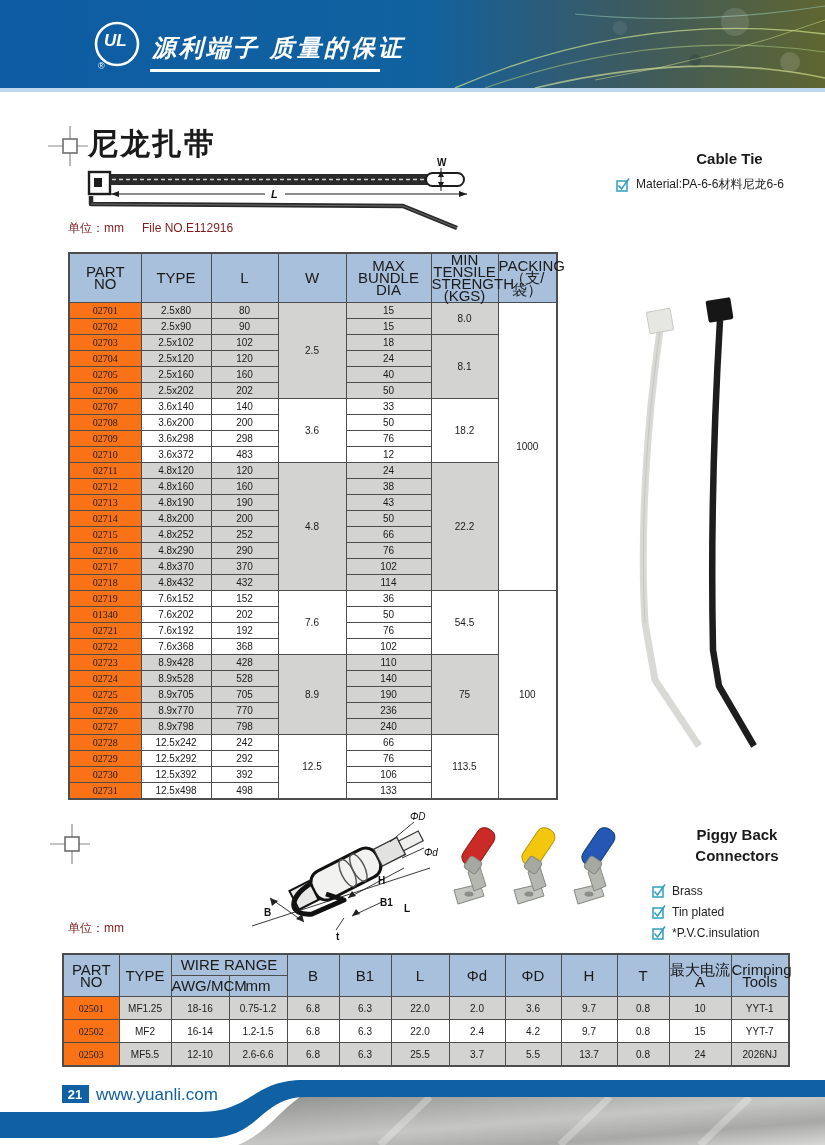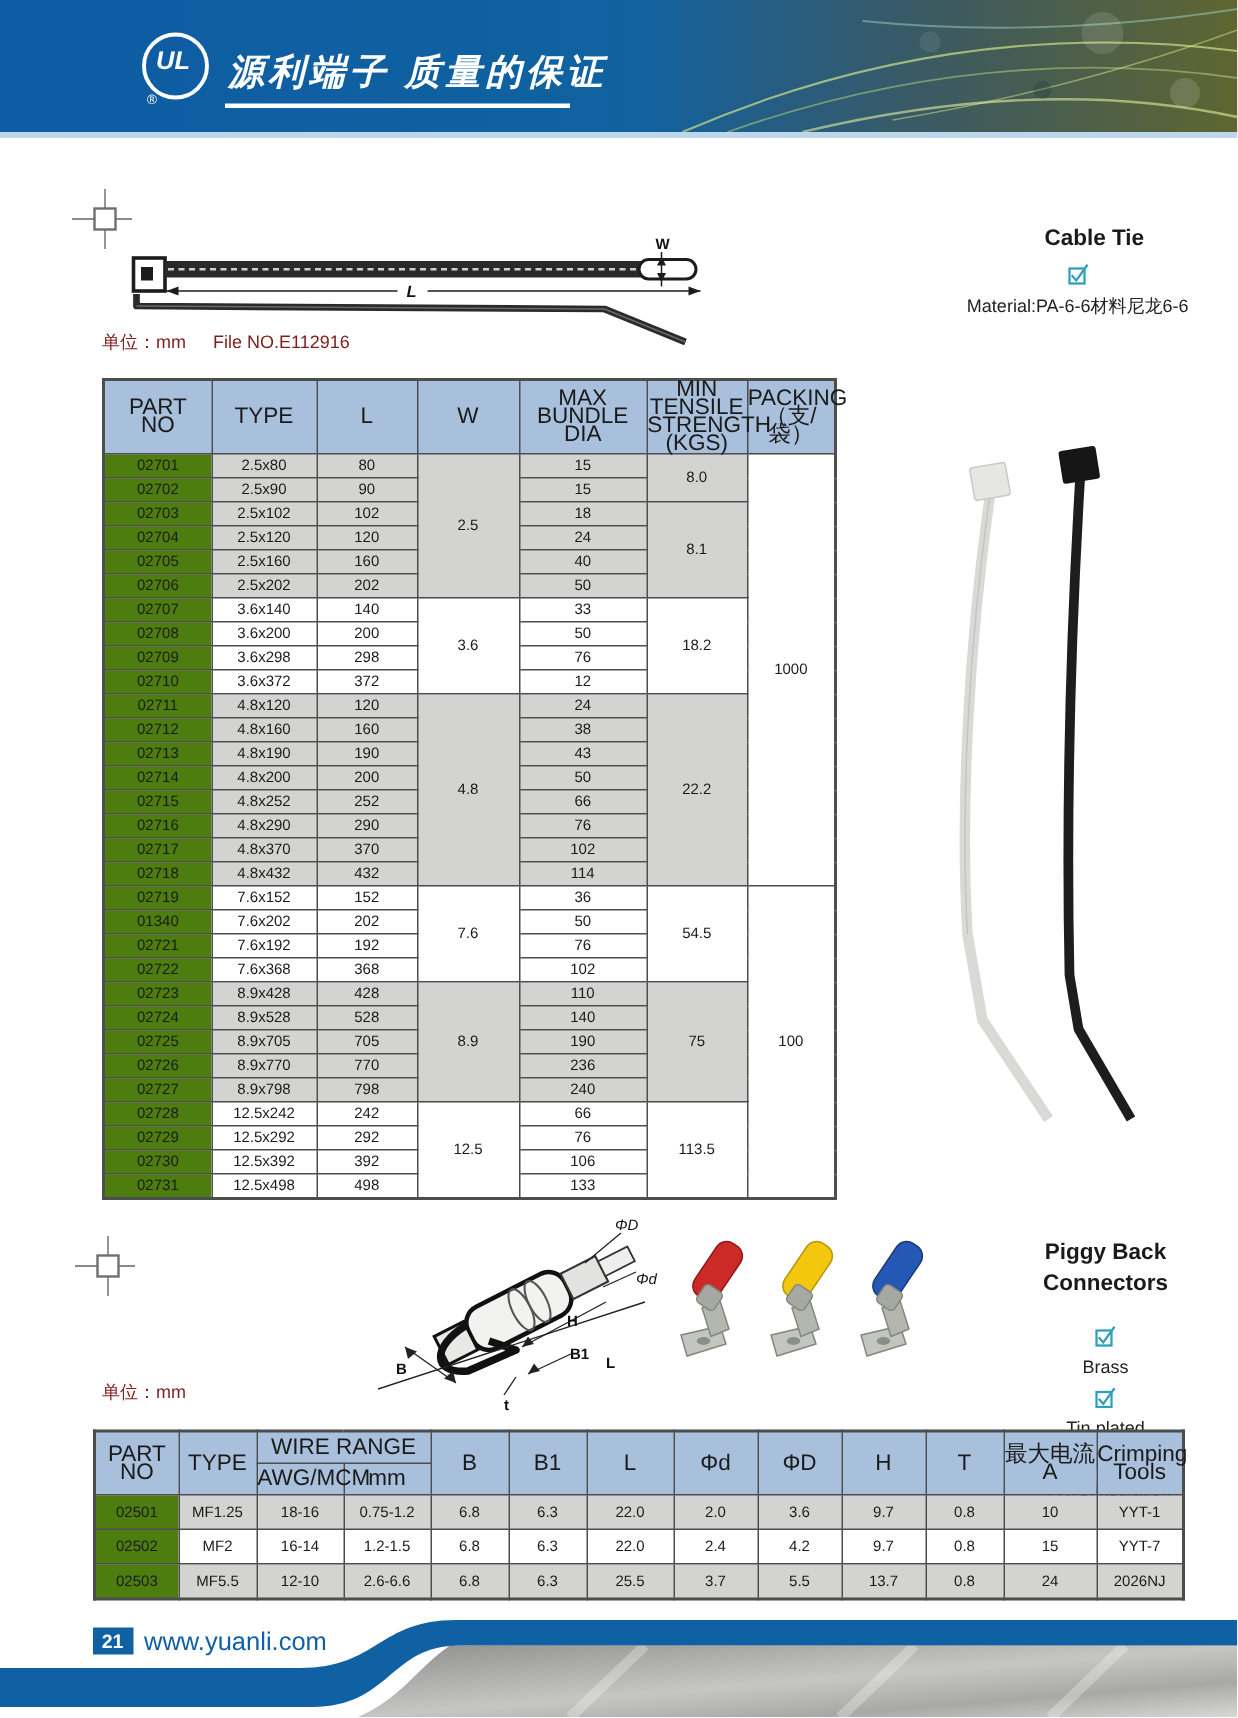--- a/index.html
+++ b/index.html
@@ -20,28 +20,28 @@
   .crosshair{position:absolute;}
   .sec1-title{position:absolute;left:88px;top:124px;font-size:30px;font-weight:bold;letter-spacing:2px;}
   .sec2-title{position:absolute;left:90px;top:816px;font-size:28px;font-weight:bold;line-height:36px;letter-spacing:1px;}
 
   .units-line{position:absolute;font-size:12px;color:#7f1d1d;}
   .units-line .gap{display:inline-block;width:18px;}
 
   
   .feat-block{position:absolute;font-size:12px;}
   .feat-title{font-size:15px;font-weight:bold;line-height:21px;margin-bottom:6px;text-align:center;}
-  .feat-item{display:flex;align-items:center;gap:6px;margin-top:7px;color:#222;flex-direction:column;}
+  .feat-item{display:flex;align-items:center;gap:6px;margin-top:7px;color:#222;}
 
   
   table.ctab{border-collapse:collapse;table-layout:fixed;border:2px solid #4d4d4d;}
   table.ctab th,table.ctab td{border:1px solid #4d4d4d;text-align:center;vertical-align:middle;
       padding:0;font-weight:normal;}
   table.ctab th{background:#a9c0dc;font-size:15px;line-height:12px;white-space:pre-line;color:#1a1a1a;}
-  td.part{background:#4d7c0f;}
+  td.part{background:#f97316;font-family:Liberation Serif, serif;}
   td.shade{background:#d3d3d1;}
   td.plain{background:#ffffff;}
   .t1{position:absolute;left:68px;top:252px;width:488px;}
   .t1 th{height:41px;}
   .t1 td{height:15px;font-size:10px;}
   .t2{position:absolute;left:62px;top:953px;width:726px;}
   .t2 th{height:20px;}
   .t2 td{height:22px;font-size:10px;}
 
   
@@ -84,20 +84,21 @@
     <div class="slogan">源利端子  质量的保证</div>
     <div class="slogan-underline"></div>
   </div>
   <div class="header-strip"></div>
 
   <svg class="crosshair" style="left:48px;top:126px;" width="40" height="40" viewBox="0 0 40 40">
     <line x1="0" y1="20" x2="40" y2="20" stroke="#8a8a8a" stroke-width="1.2"></line>
     <line x1="22" y1="0" x2="22" y2="40" stroke="#8a8a8a" stroke-width="1.2"></line>
     <rect x="15" y="13" width="14" height="14" fill="#ffffff" stroke="#6f6f6f" stroke-width="1.6"></rect>
   </svg>
+  <div class="sec1-title">尼龙扎带</div>
 
   <svg style="position:absolute;left:85px;top:158px;" width="395" height="78" viewBox="0 0 395 78">
     <rect x="4" y="14" width="21" height="22" fill="#ffffff" stroke="#1c1c1c" stroke-width="2.4"></rect>
     <rect x="9" y="20" width="8" height="9" fill="#1c1c1c"></rect>
     <rect x="25" y="16" width="318" height="11" fill="#2a2a2a"></rect>
     <line x1="27" y1="21.5" x2="341" y2="21.5" stroke="#cfcfcf" stroke-width="1.6" stroke-dasharray="4 3"></line>
     <rect x="341" y="15" width="38" height="13" rx="6.5" fill="#ffffff" stroke="#1c1c1c" stroke-width="2"></rect>
 
     <text x="352" y="8" font-size="10" font-weight="bold" fill="#111">W</text>
     <line x1="356" y1="10" x2="356" y2="33" stroke="#1c1c1c" stroke-width="1"></line>
@@ -212,21 +213,21 @@
         </tr>
         <tr>
           <td class="part">02709</td>
           <td class="plain">3.6x298</td>
           <td class="plain">298</td>
           <td class="plain">76</td>
         </tr>
         <tr>
           <td class="part">02710</td>
           <td class="plain">3.6x372</td>
-          <td class="plain">372</td>
+          <td class="plain">483</td>
           <td class="plain">12</td>
         </tr>
         <tr>
           <td class="part">02711</td>
           <td class="shade">4.8x120</td>
           <td class="shade">120</td>
           <td class="shade" rowspan="8">4.8</td>
           <td class="shade">24</td>
           <td class="shade" rowspan="8">22.2</td>
         </tr>

